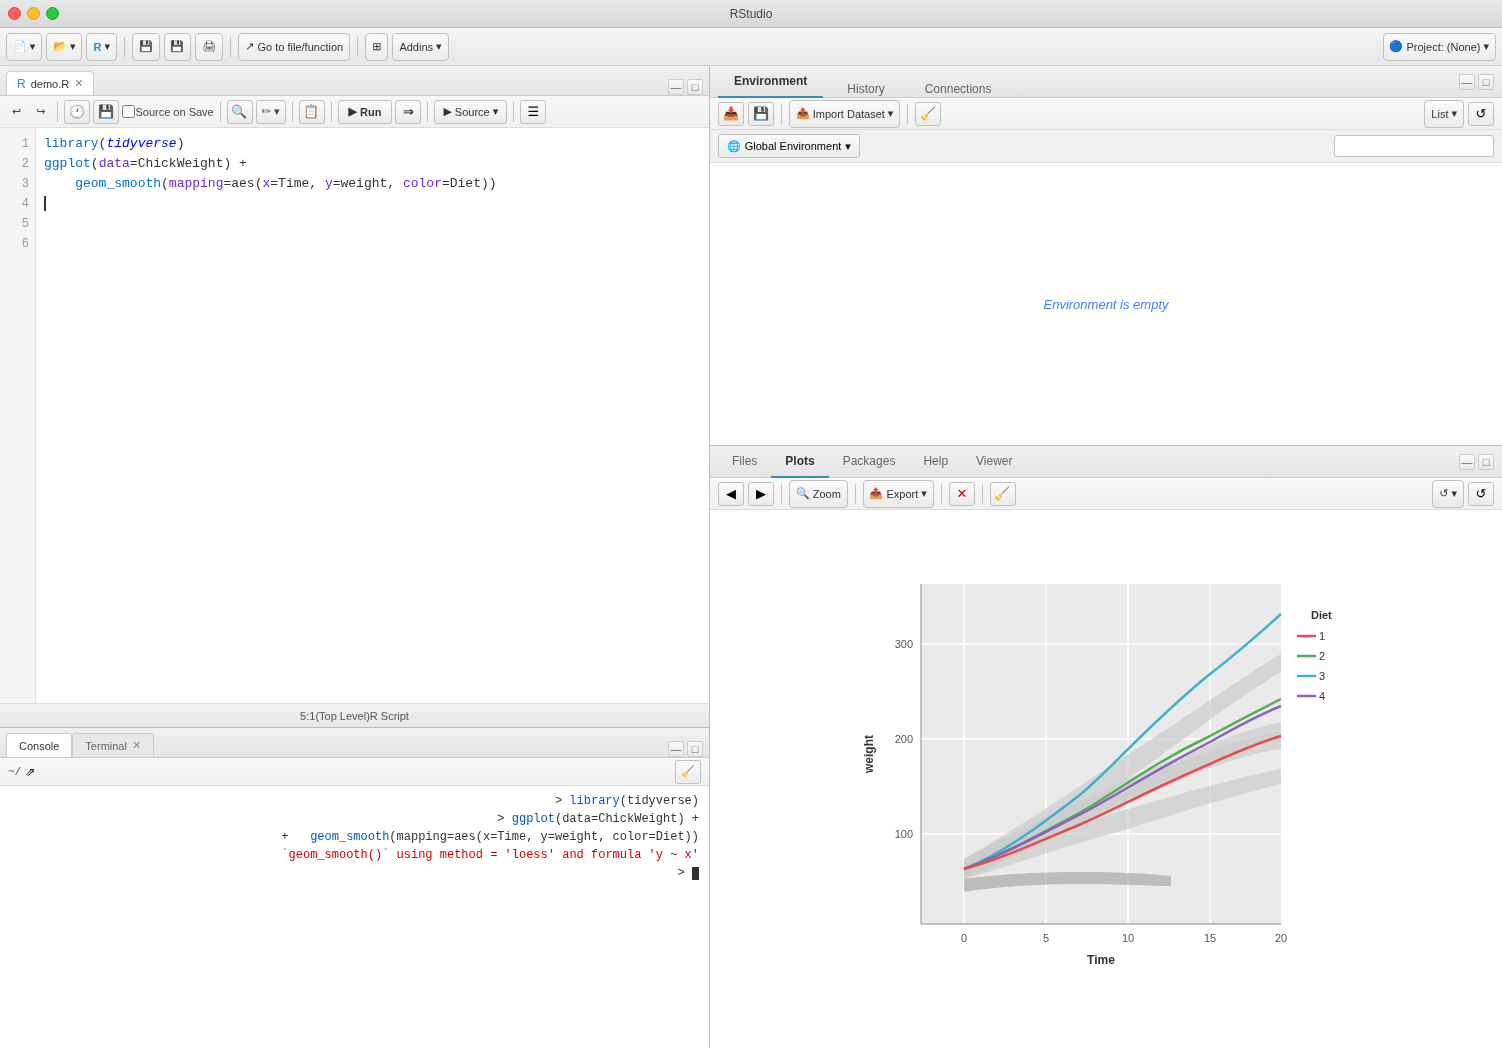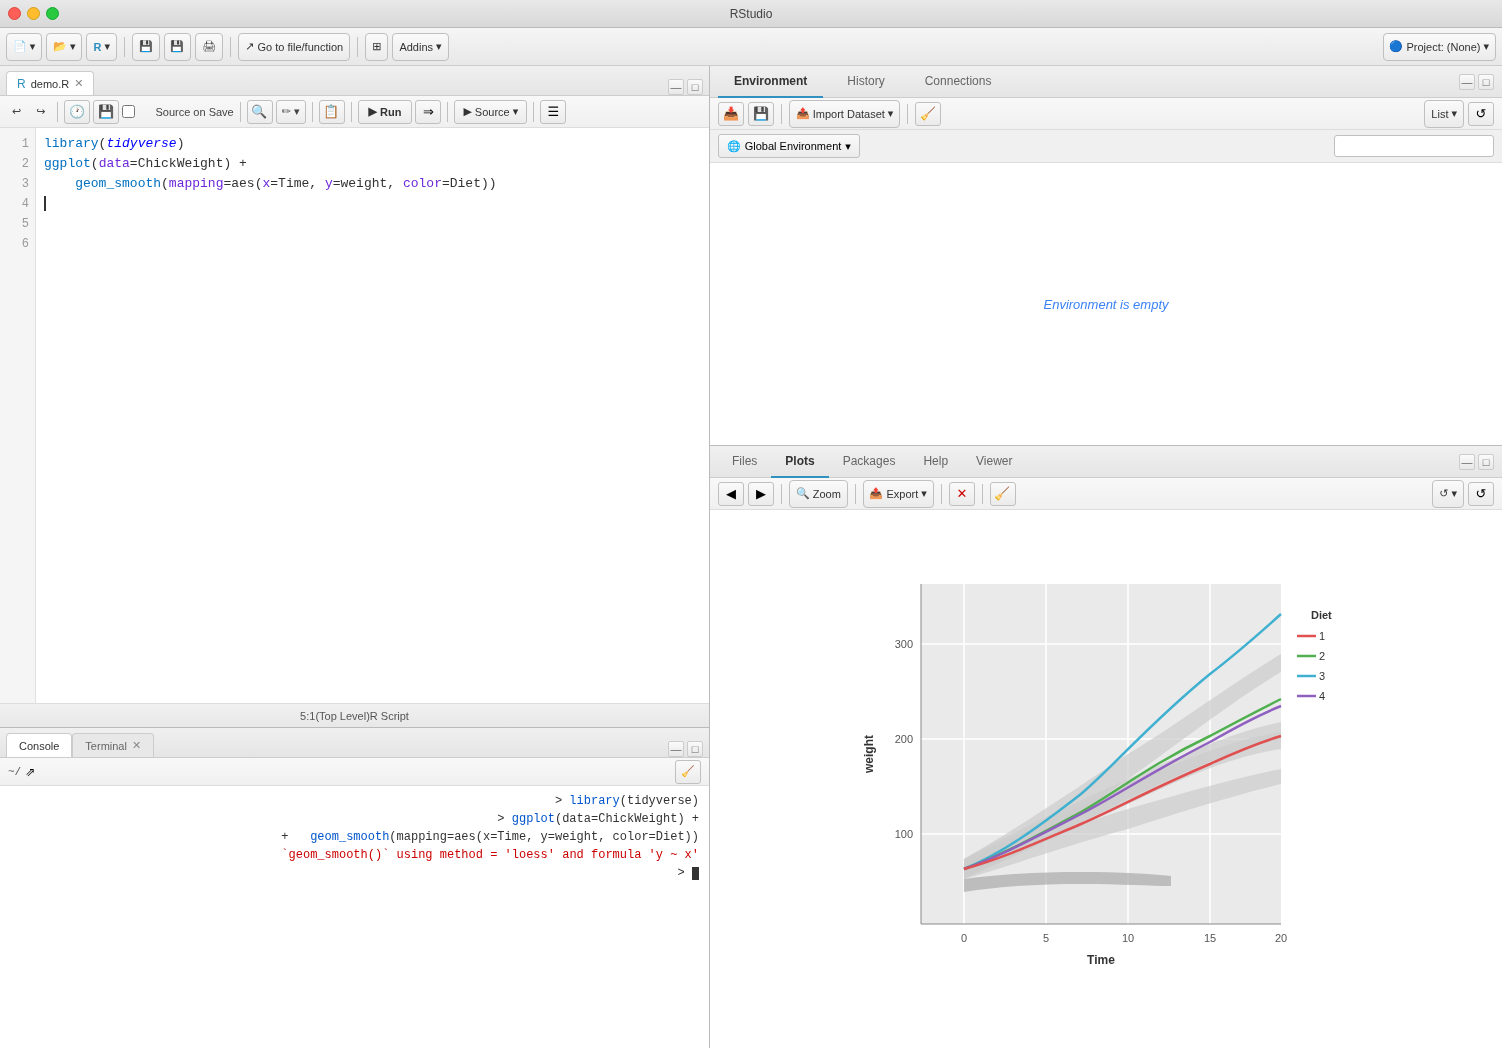--- a/index.html
+++ b/index.html
@@ -142,21 +142,21 @@
       color: #444;
       gap: 2px;
     }
     .ed-btn.with-border {
       border: 1px solid #c0c0c0;
       background: linear-gradient(to bottom, #fafafa, #ebebeb);
     }
     .checkbox-label {
       display: flex;
       align-items: center;
-      gap: 20px;
+      gap: 0;
       font-size: 11px;
       color: #444;
       cursor: pointer;
     }
     input[type=checkbox] { margin: 0; }
 
     .editor-body {
       flex: 1;
       display: flex;
       overflow: hidden;
@@ -295,21 +295,21 @@
       align-items: center;
       font-size: 12px;
       cursor: pointer;
       border-bottom: 2px solid transparent;
     }
     .env-tab.active {
       color: #333;
       font-weight: 600;
       border-bottom: 2px solid #3090c0;
     }
-    .env-tab.inactive { color: #666; }
+    .env-tab.inactive { color: #666; align-items: flex-end; }
     .env-toolbar {
       height: 32px;
       background: linear-gradient(to bottom, #f8f8f8, #f0f0f0);
       border-bottom: 1px solid #ddd;
       display: flex;
       align-items: center;
       padding: 0 8px;
       gap: 4px;
     }
     .env-toolbar-right {

